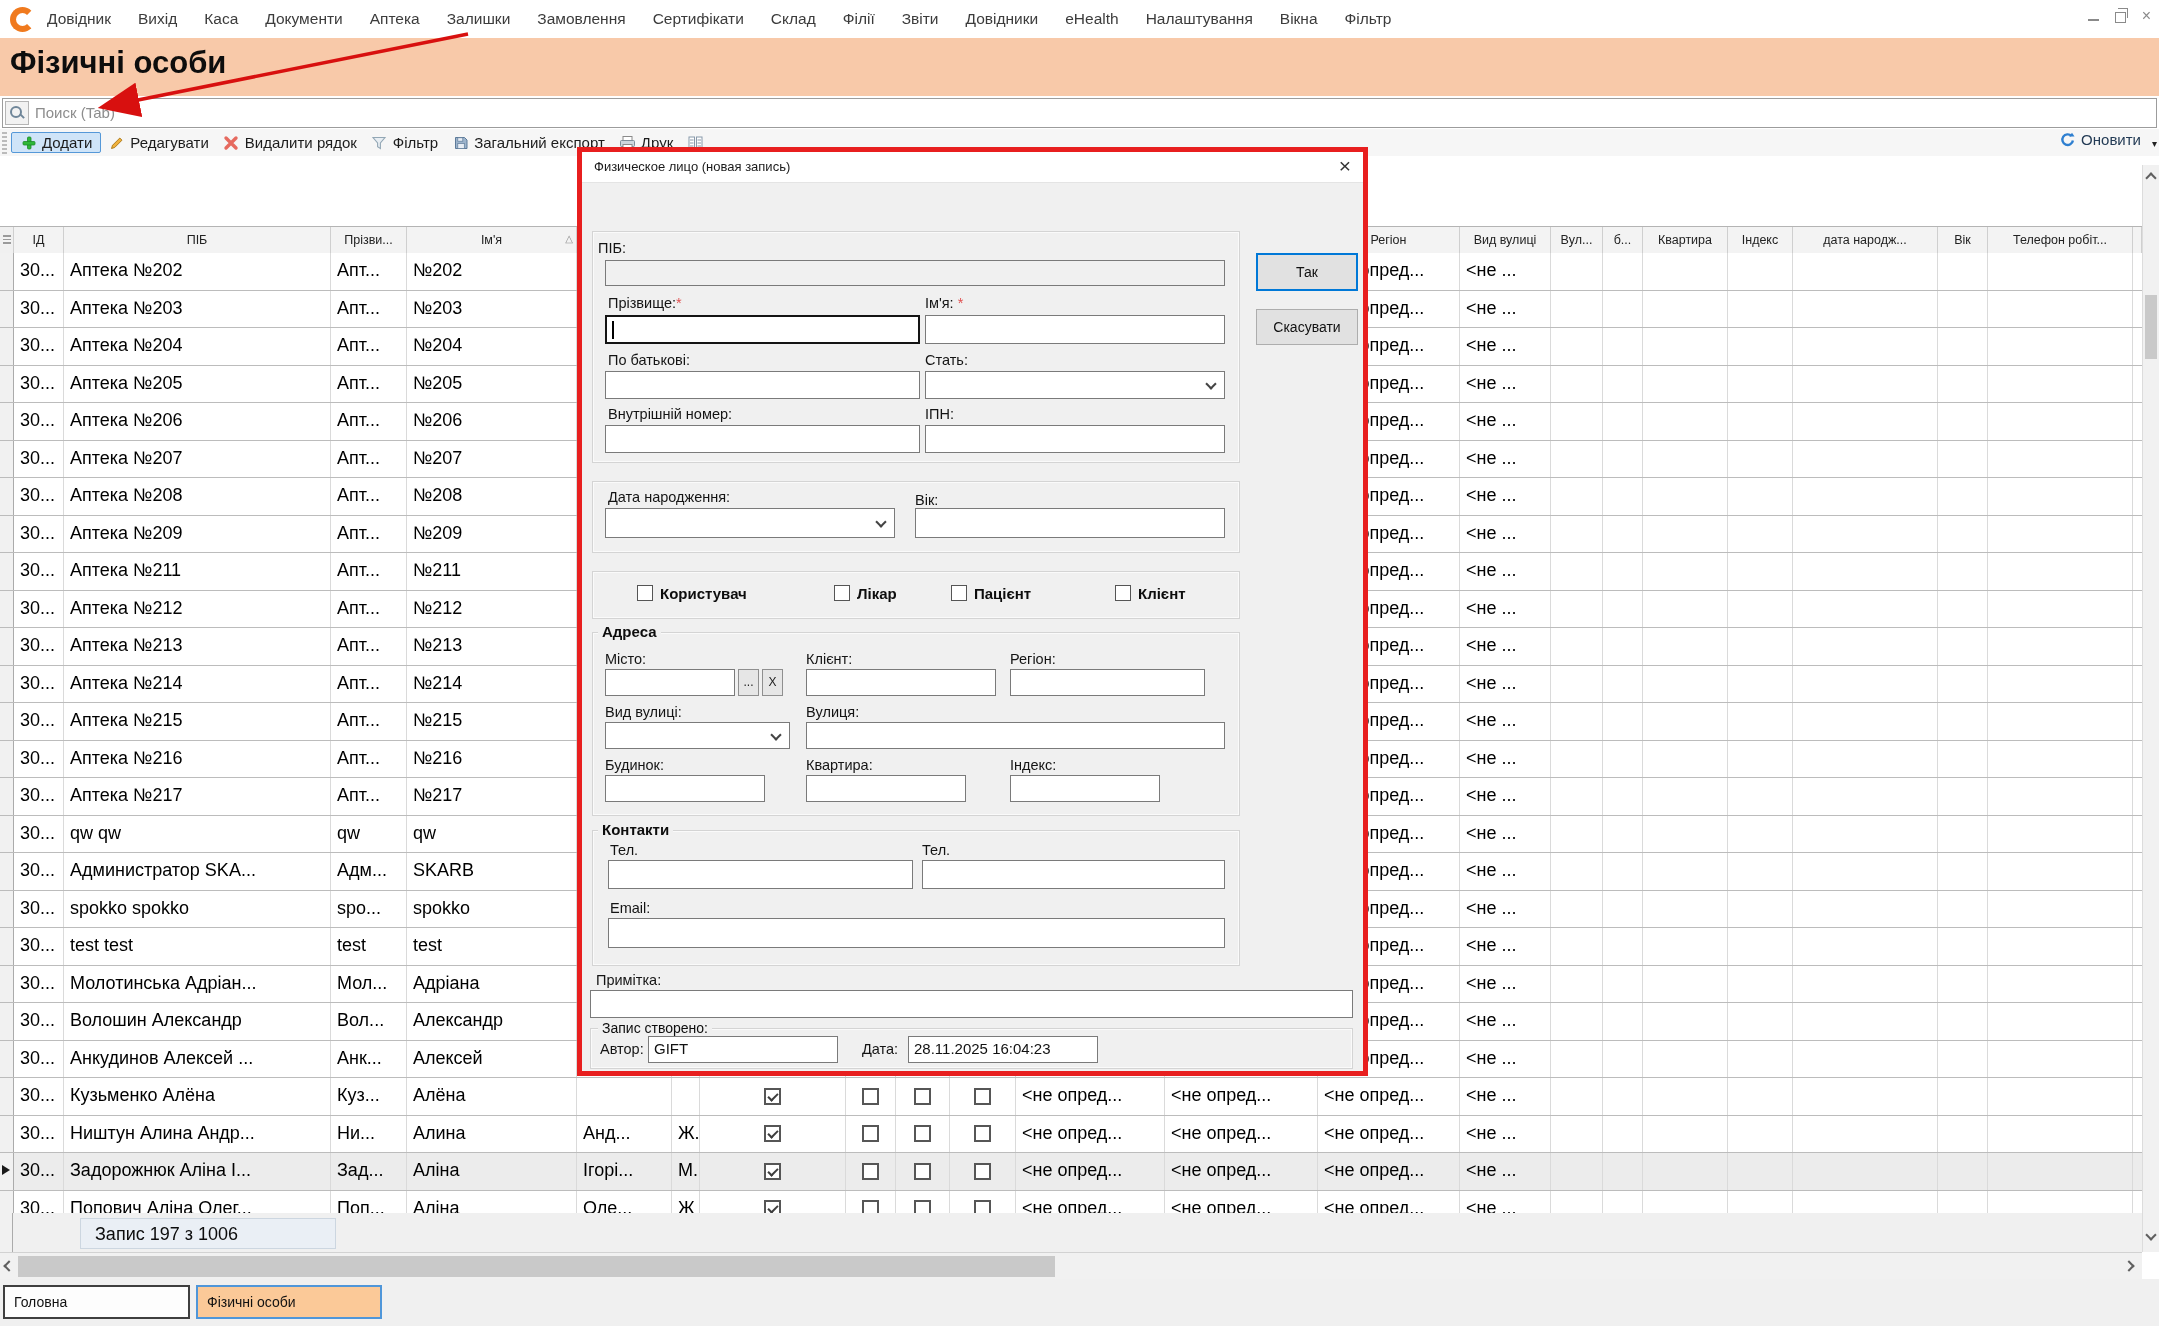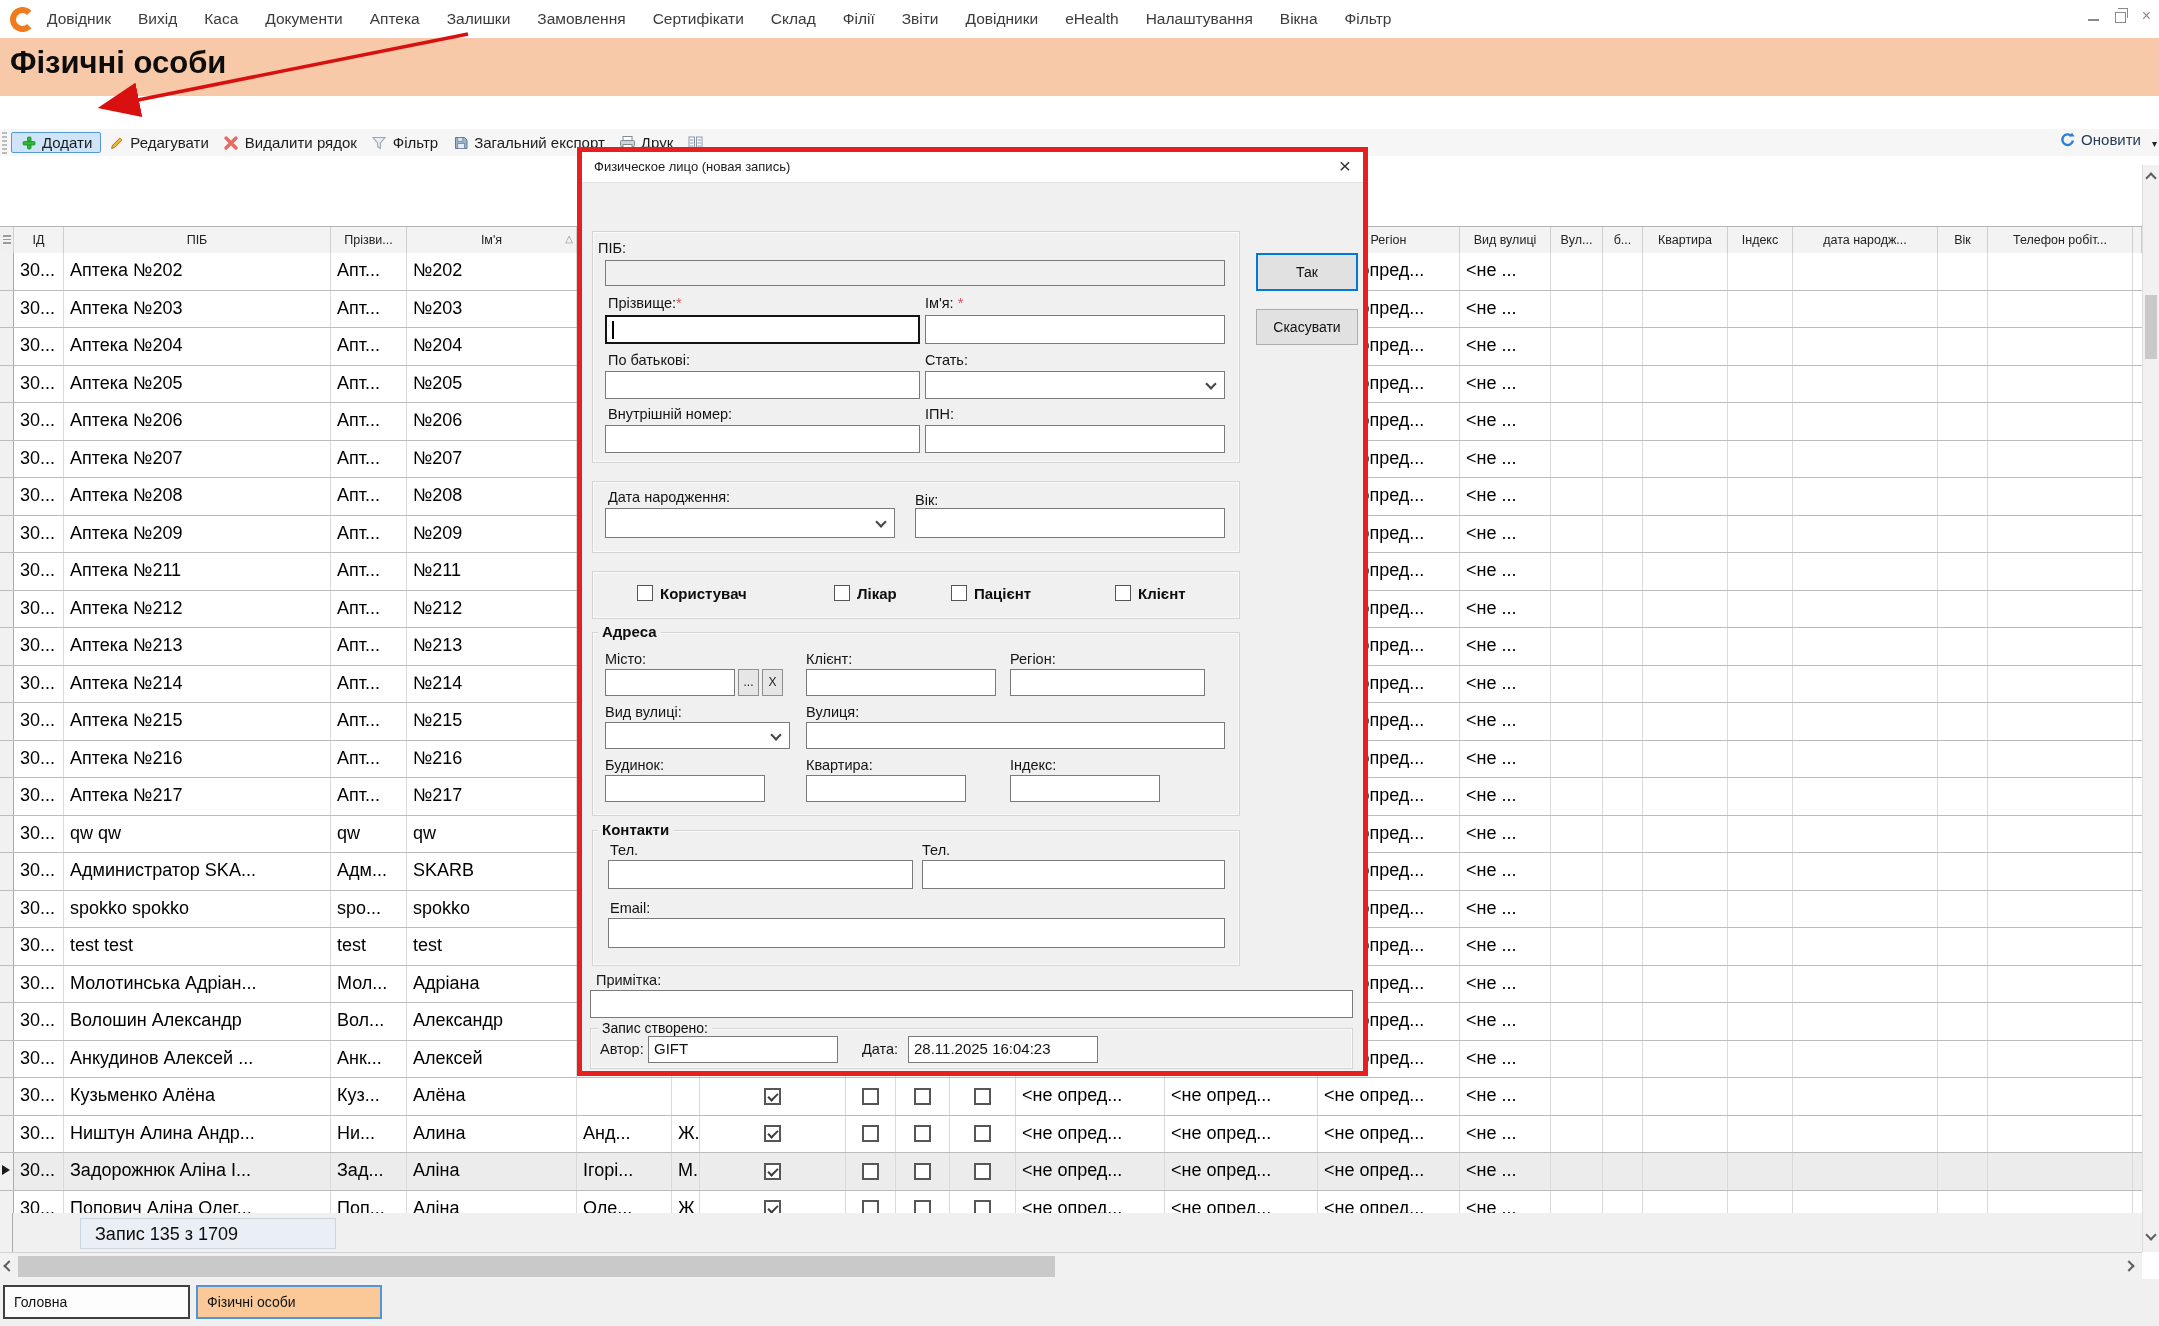--- a/index.html
+++ b/index.html
@@ -126,20 +126,29 @@
       <span class="wb-min"></span>
       <span class="wb-restore"></span>
       <span class="wb-close">×</span>
     </div>
   </div>
 
   <div class="titleband">
     <div class="pagetitle">Фізичні особи</div>
   </div>
 
+  <div class="searchrow">
+    <div class="searchbox">
+      <span class="mag">
+          <i></i>
+          <b></b>
+        </span>
+      <span class="searchph">Поиск (Tab)</span>
+    </div>
+  </div>
 
   <div class="toolbar">
     <div class="grip"></div>
     <div class="tbtn hl">
       <span class="ticon">
         <svg width="16" height="16">
             <rect x="6.5" y="2" width="3.5" height="12" rx="1" fill="#2eb838" stroke="#1d8a28" stroke-width="0.8"></rect>
             <rect x="2" y="6.5" width="12" height="3.5" rx="1" fill="#2eb838" stroke="#1d8a28" stroke-width="0.8"></rect>
           </svg>
       </span>
@@ -1123,21 +1132,21 @@
         <div class="cell" style="width: 65px;"></div>
         <div class="cell" style="width: 145px;"></div>
         <div class="cell" style="width: 50px;"></div>
         <div class="cell" style="width: 145px;"></div>
         <div class="cell" style="border-right: none; width: 9px;"></div>
       </div>
     </div>
 
   <div class="statusrow">
     <div class="statstub"></div>
-    <div class="recbox">Запис 135 з 1709</div>
+    <div class="recbox">Запис 197 з 1006</div>
   </div>
 
   <div class="hscroll">
     <span class="sarrow" style="left:2px;top:6px;">
         <span class="chev l"></span>
       </span>
     <div class="hthumb"></div>
     <span class="sarrow" style="left:2122px;top:6px;">
         <span class="chev r"></span>
       </span>

